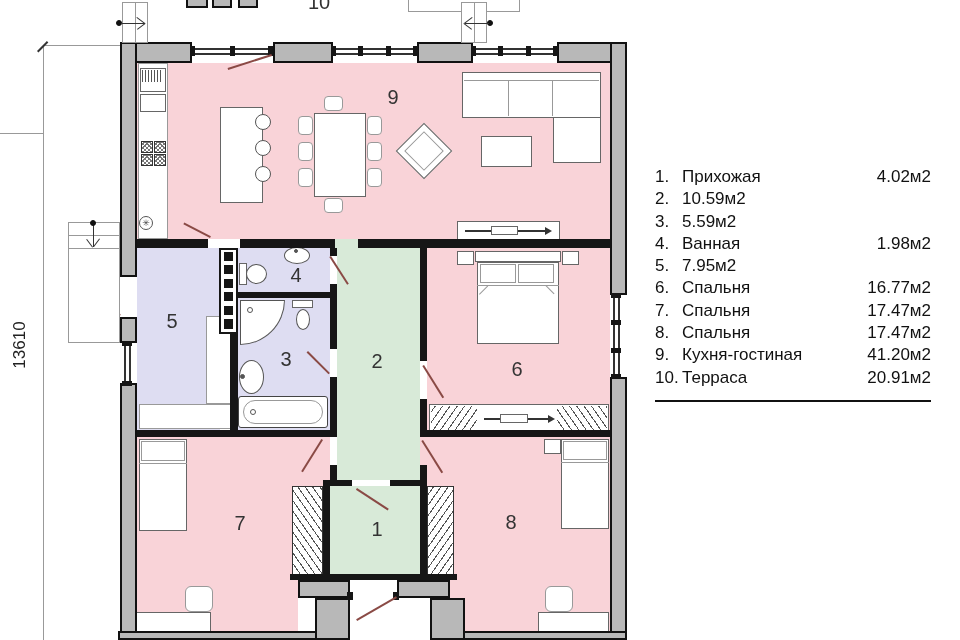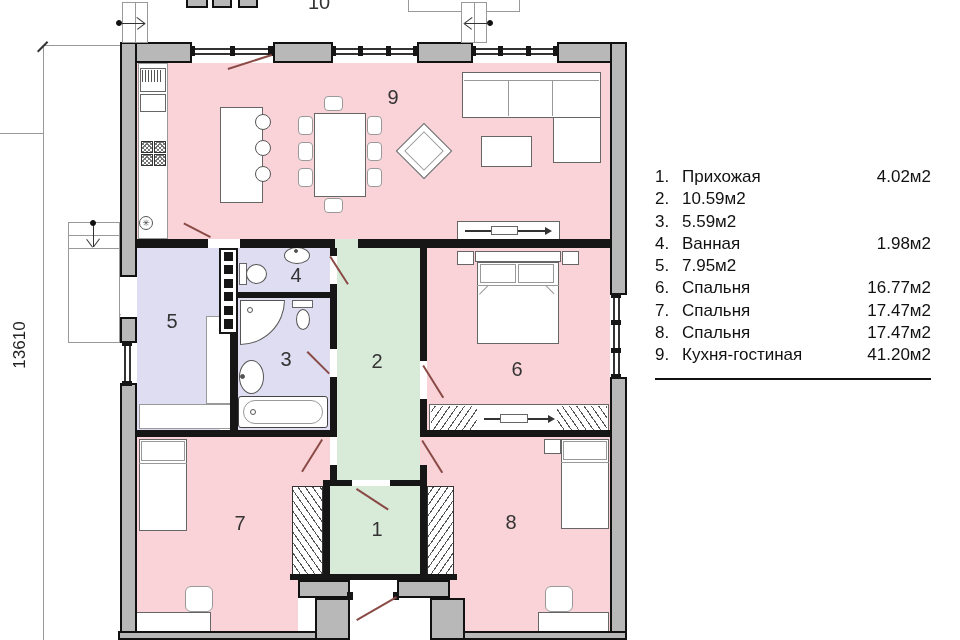--- a/index.html
+++ b/index.html
@@ -305,16 +305,21 @@
     <div class="lrow">
         <span class="lnum">8.</span>
         <span class="lname">Спальня</span>
         <span class="larea">17.47м2</span>
       </div>
     <div class="lrow">
         <span class="lnum">9.</span>
         <span class="lname">Кухня-гостиная</span>
         <span class="larea">41.20м2</span>
       </div>
+    <div class="lrow">
+        <span class="lnum">10.</span>
+        <span class="lname">Терраса</span>
+        <span class="larea">20.91м2</span>
+      </div>
     <div class="lsep"></div>
   </div>
 
 </div>
 
 </body></html>

